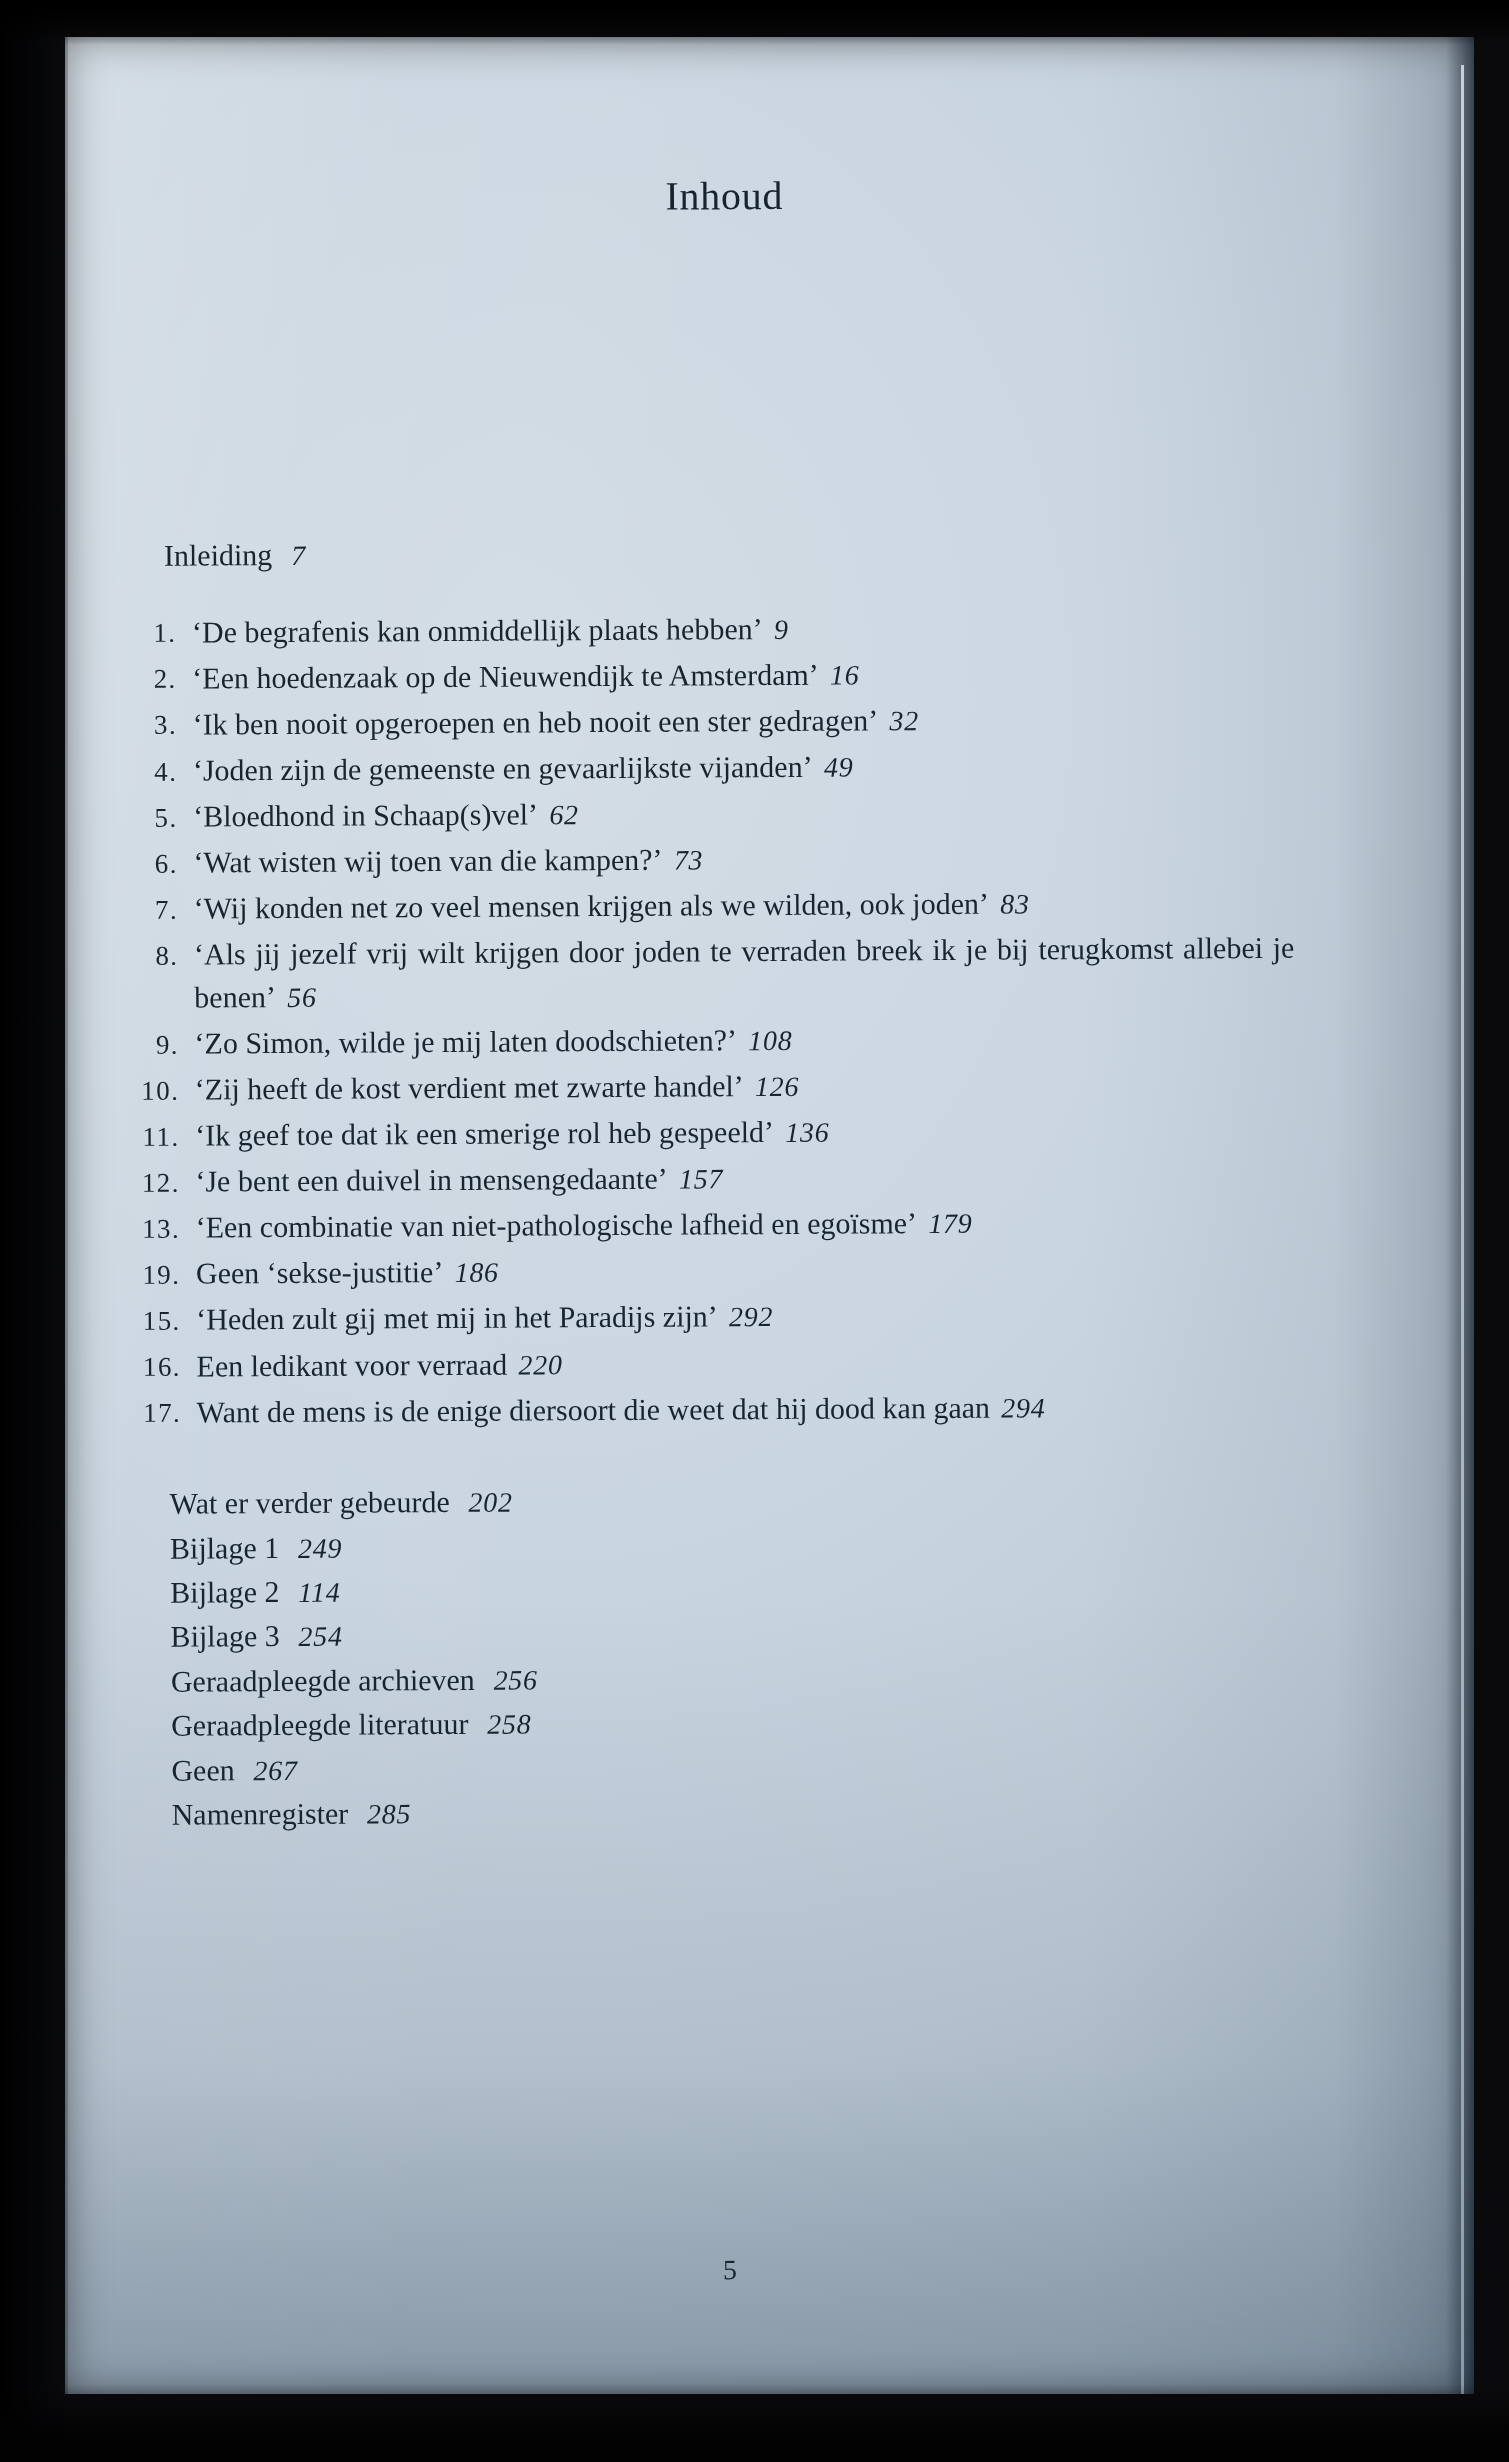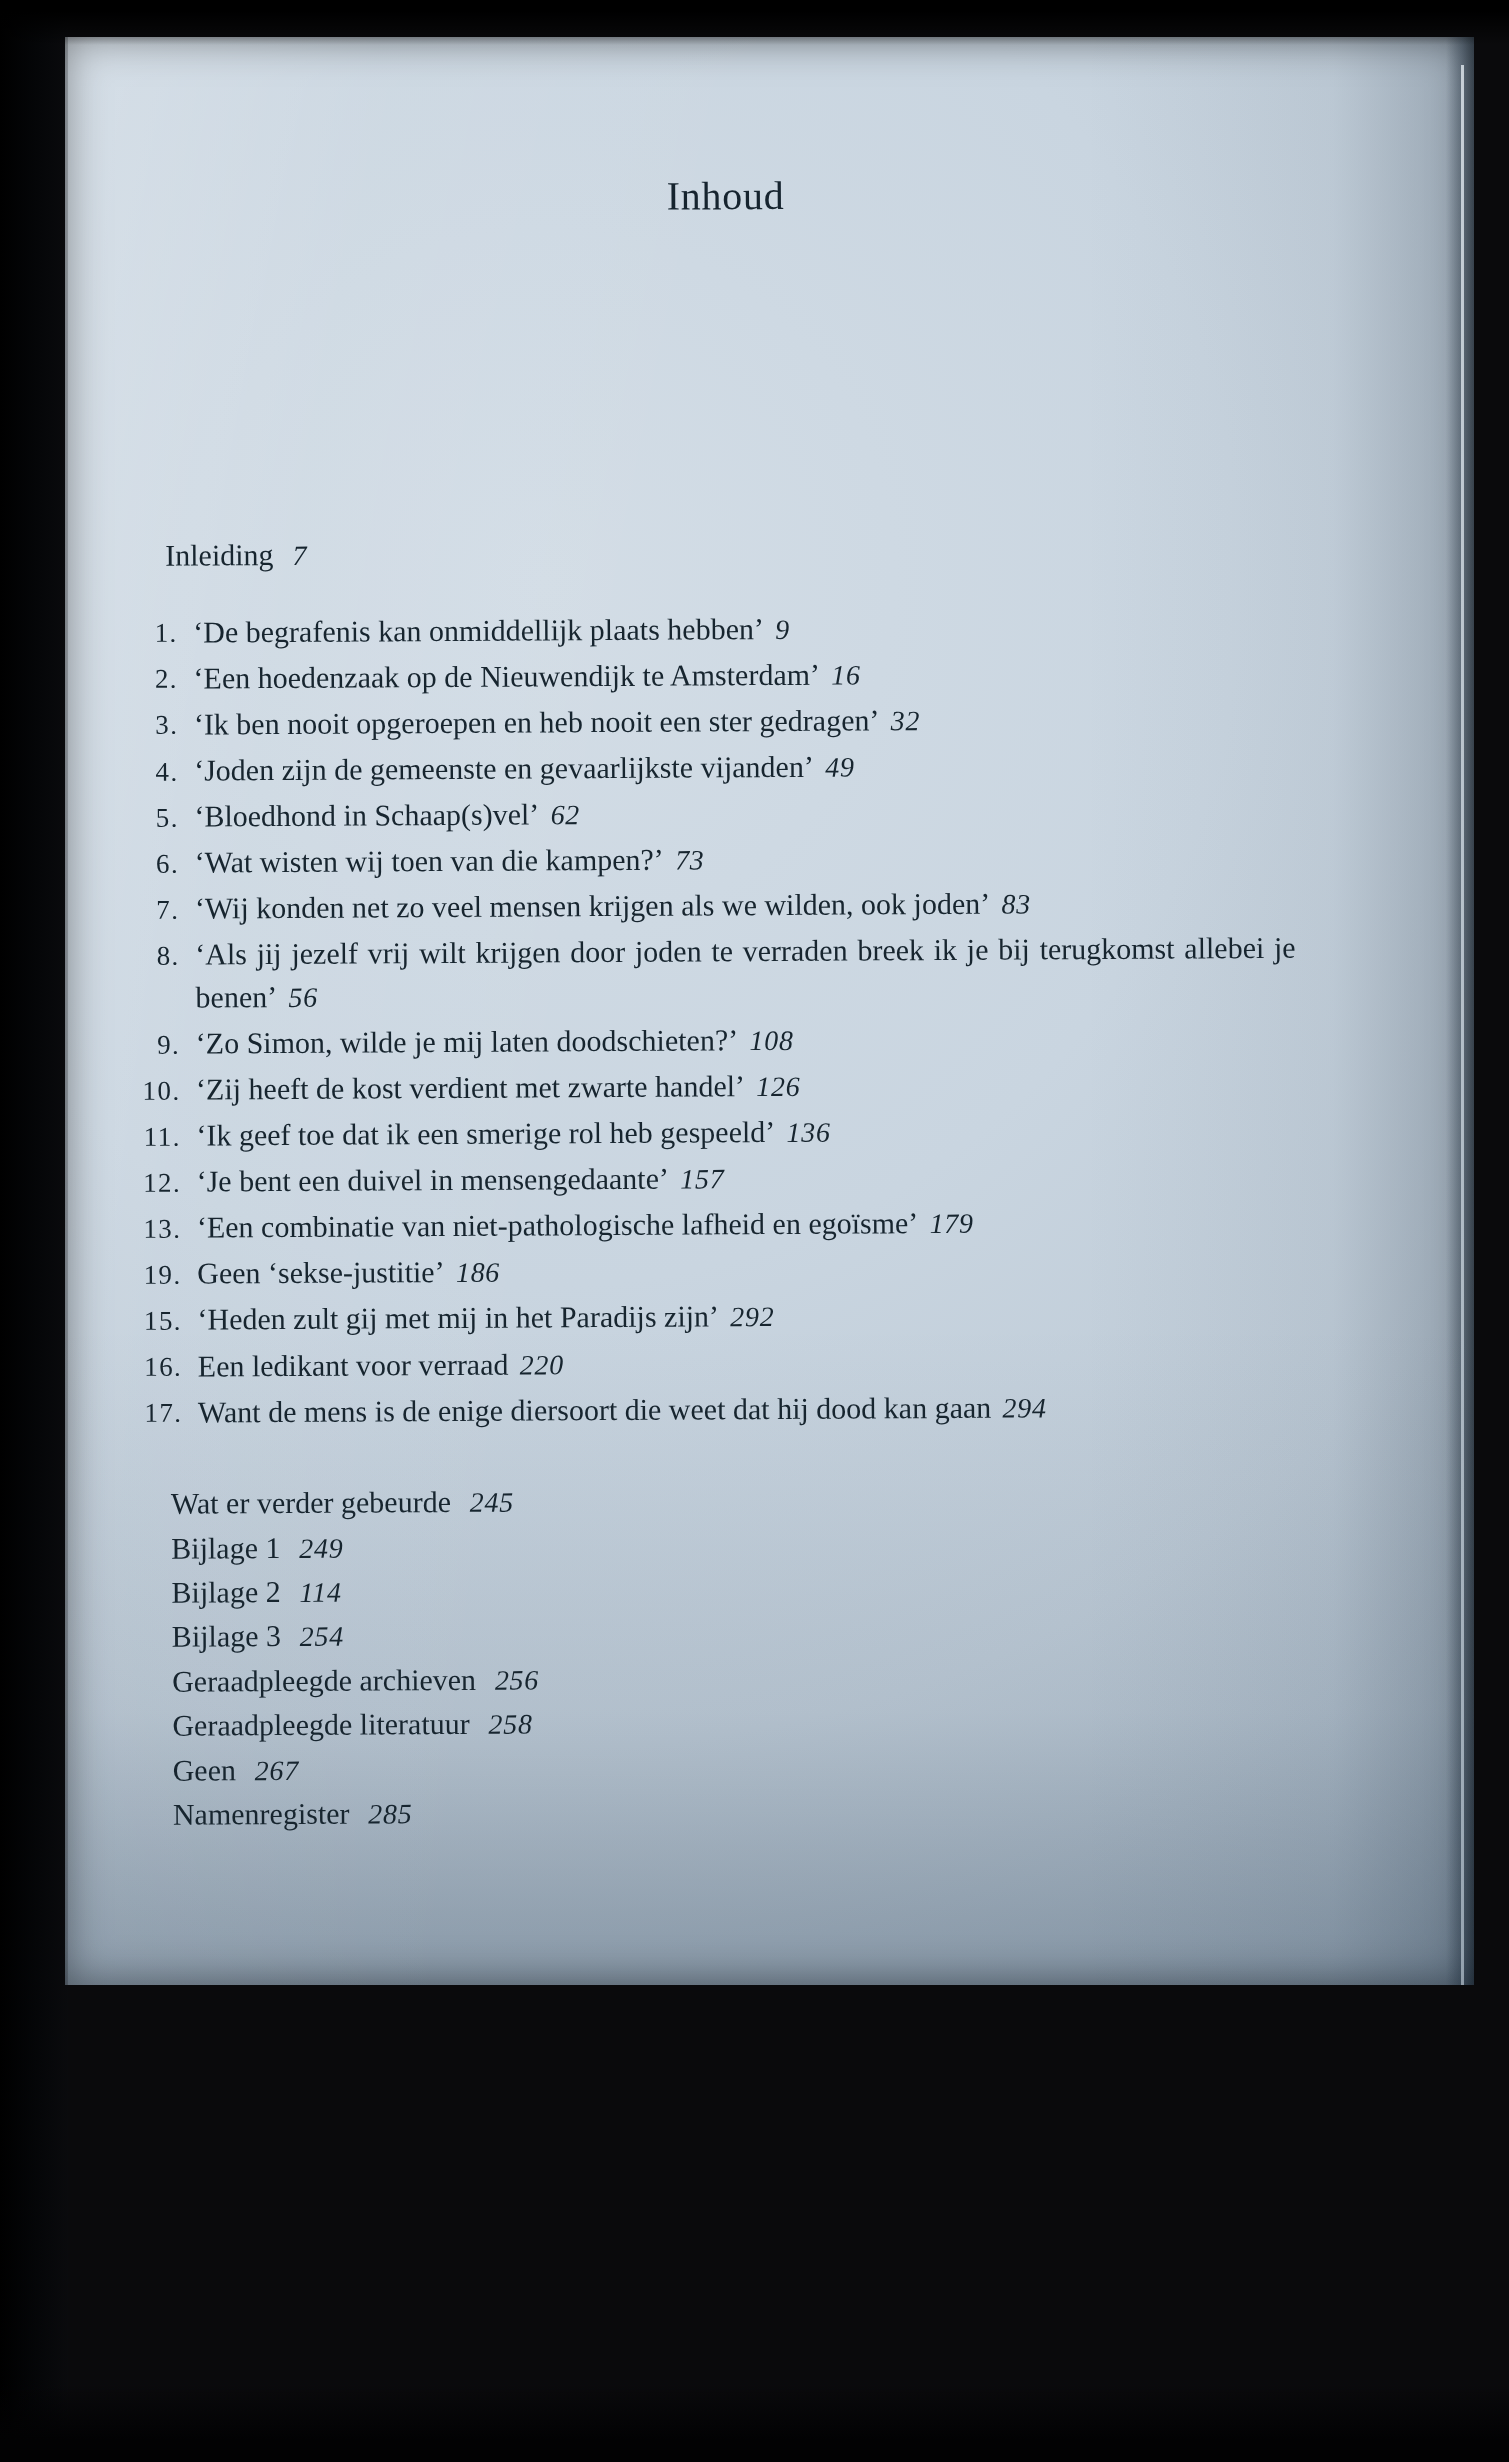--- a/index.html
+++ b/index.html
@@ -19,21 +19,21 @@
     position: absolute;
     inset: 0;
     background: #0a0a0c;
   }
 
   .page {
     position: absolute;
     left: 65px;
     top: 37px;
     width: 1409px;
-    height: 1948px;
+    height: 2357px;
     background:
       radial-gradient(130% 95% at 34% 28%, #d3dde6 0%, #c9d5e0 38%, #bdcad6 63%, #a9b8c6 86%, #93a4b3 100%);
     box-shadow: 0 0 42px rgba(0,0,0,0.55) inset;
     overflow: hidden;
   }
 
   
   .page::before {
     content: "";
     position: absolute;
@@ -289,21 +289,21 @@
           <li>
             <span class="num">17.</span>
             <span class="chap-text"><span>Want de mens is de enige diersoort die weet dat hij dood kan gaan</span><span class="pg">294</span></span>
           </li>
 
         </ol>
 
         <div class="backmatter">
           <div>
             <span>Wat er verder gebeurde</span>
-            <span class="pg">245</span>
+            <span class="pg">202</span>
           </div>
           <div>
             <span>Bijlage 1</span>
             <span class="pg">249</span>
           </div>
           <div>
             <span>Bijlage 2</span>
             <span class="pg">114</span>
           </div>
           <div>

